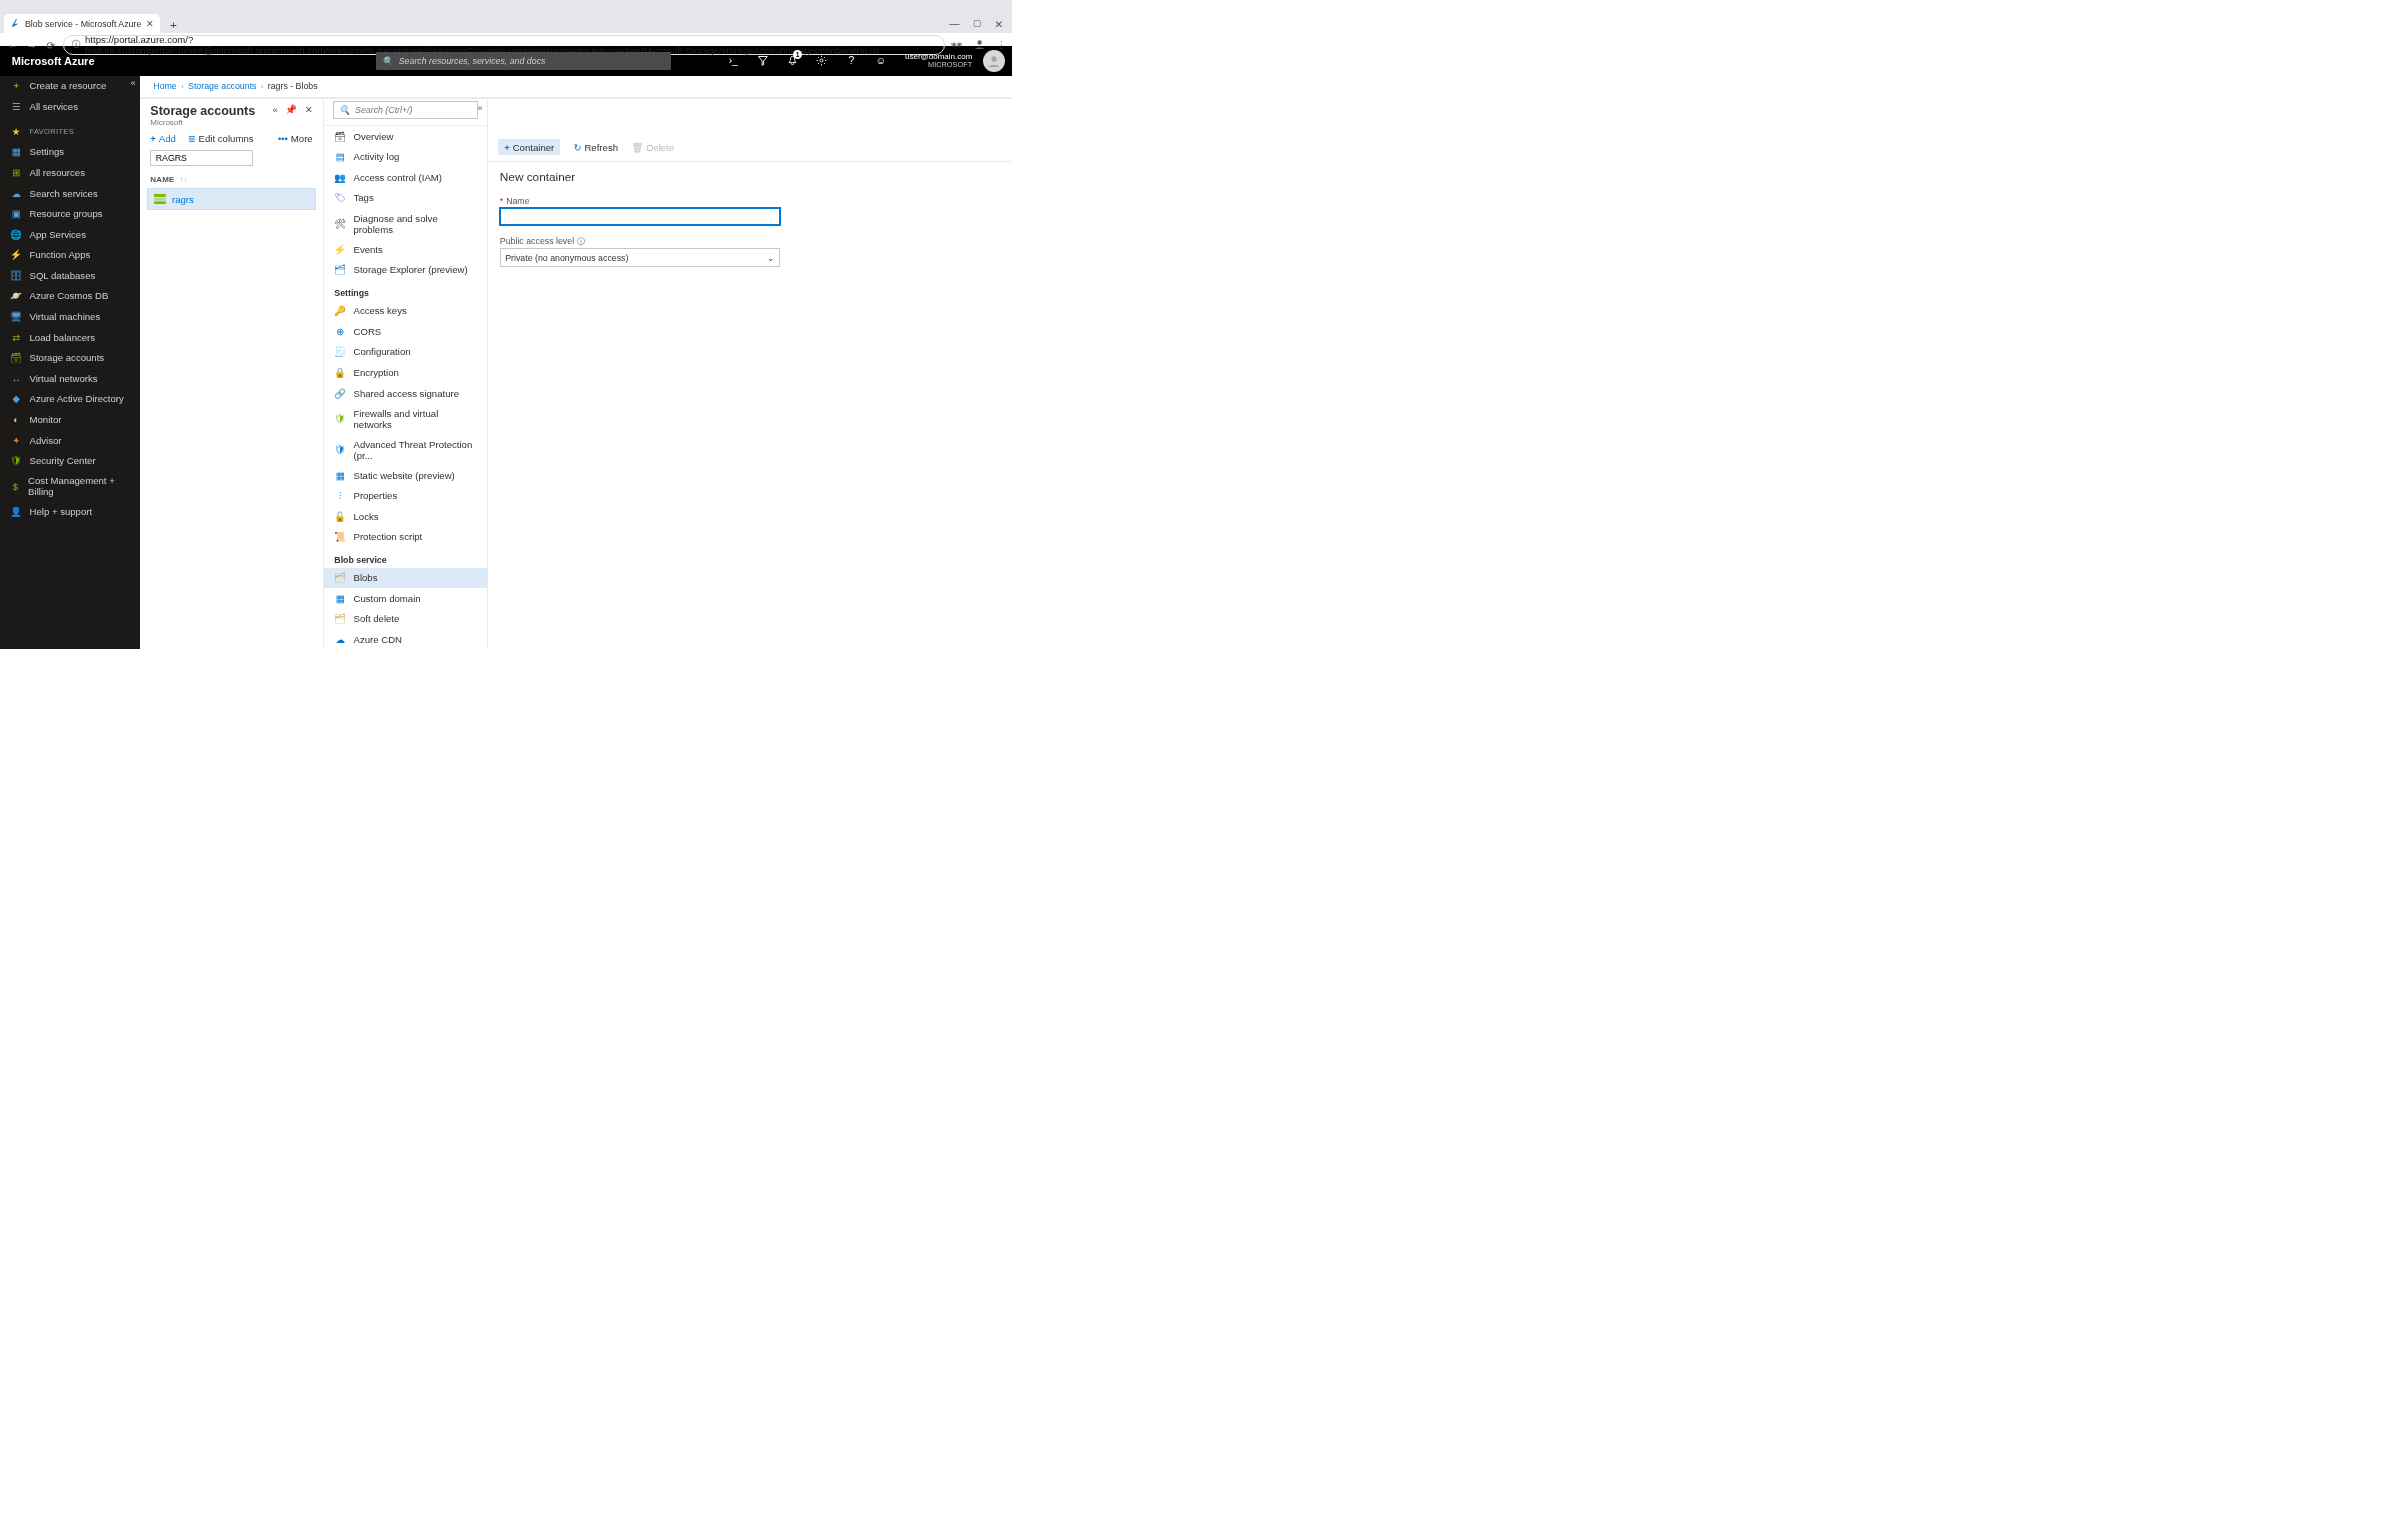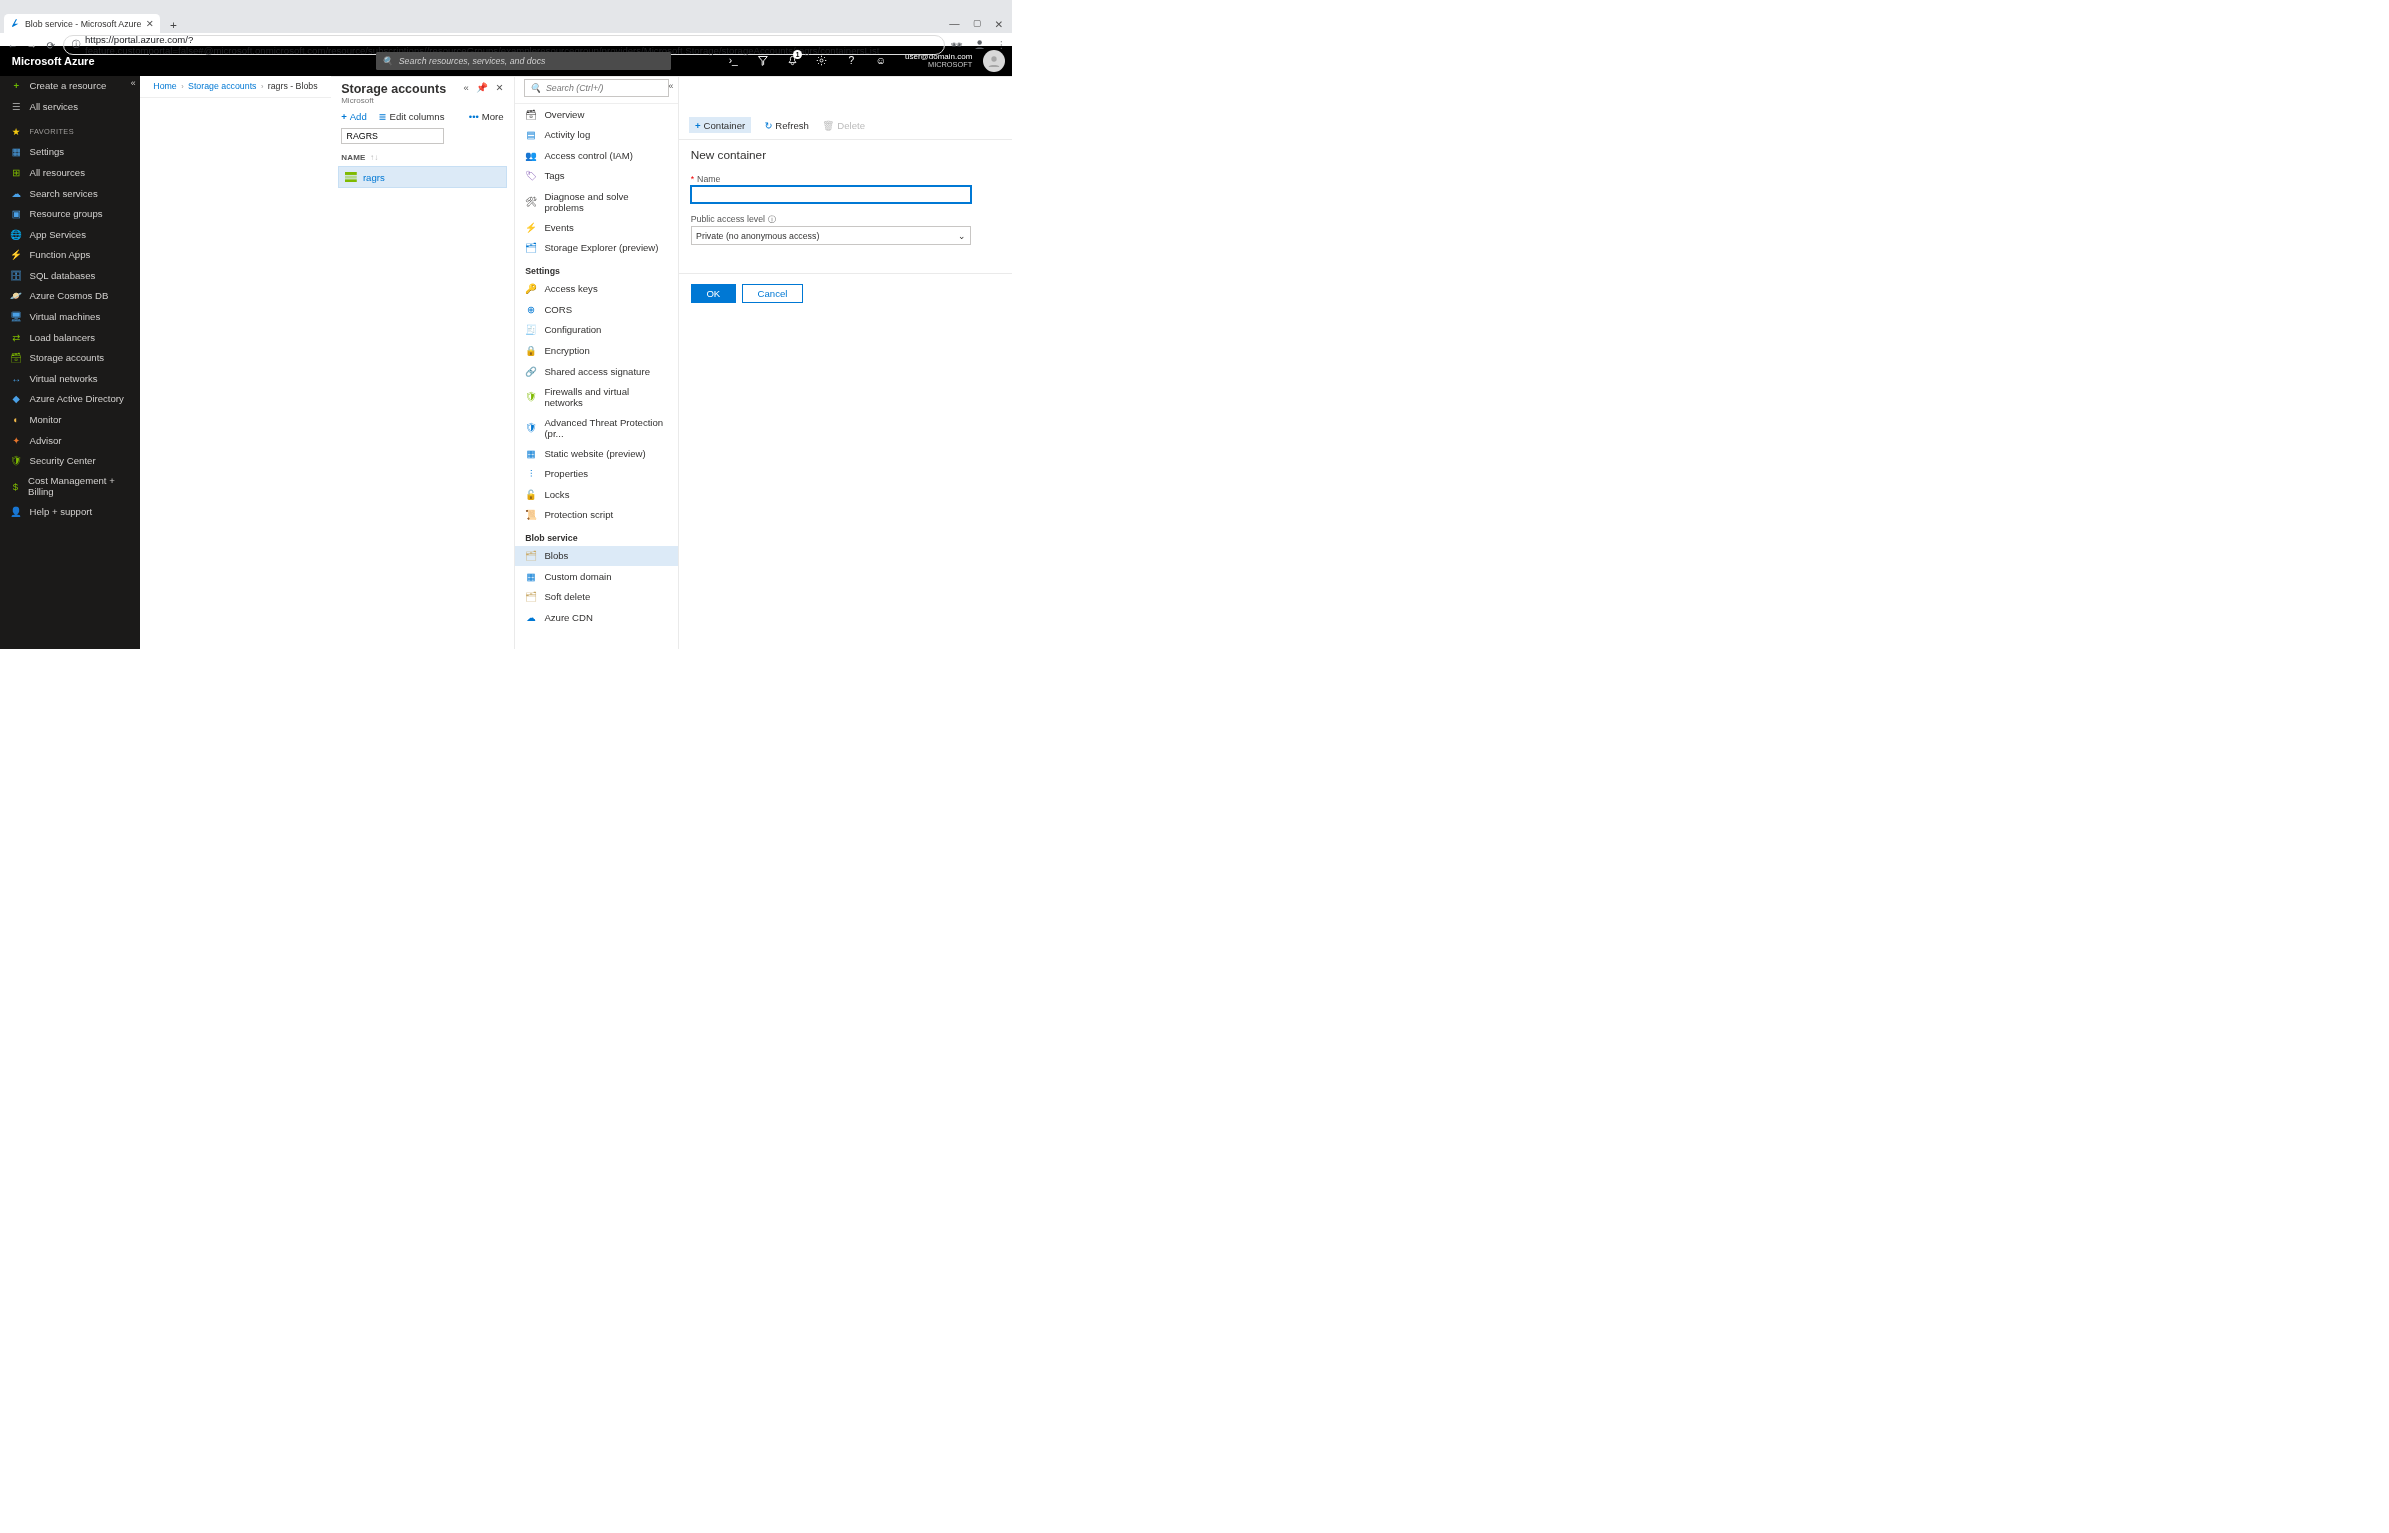--- a/index.html
+++ b/index.html
@@ -31,21 +31,21 @@
   .az-avatar { width:22px; height:22px; border-radius:50%; background:#d8d8d8; margin-right:7.4px; display:flex; align-items:center; justify-content:center; }
 
   
   .az-body { display:flex; height: calc(100% - 75px); }
   .az-nav { width:140px; background:#1b1a19; color:#d2d0ce; display:flex; flex-direction:column; font-size:9.6px; position:relative; }
   .az-nav .collapse { position:absolute; right:4.4px; top:2.9px; color:#d2d0ce; font-size:8.8px; cursor:pointer; }
   .nav-item { display:flex; align-items:center; gap:7.4px; padding:4.4px 10.3px; cursor:pointer; }
   .nav-item.fav-hdr { font-size:7.4px; letter-spacing:0.4px; color:#a19f9d; padding-top:8.8px; }
   .nav-ico { width:11.8px; height:11.8px; display:inline-flex; align-items:center; justify-content:center; font-size:9.6px; }
 
-  .work { flex:1; background:#fff; display:flex; flex-direction:row; }
+  .work { flex:1; background:#fff; display:flex; flex-direction:column; }
   .crumbs { height:22px; border-bottom:0.7px solid #eee; display:flex; align-items:center; padding:0 13.3px; font-size:8.8px; gap:4.4px; }
   .crumbs a { color:#0078d4; text-decoration:none; }
   .crumbs .sep { color:#999; font-size:7.4px; }
 
   .blades { flex:1; display:flex; overflow:hidden; border-top:0.7px solid #eaeaea; }
 
   
   .blade1 { width:184px; border-right:0.7px solid #eaeaea; display:flex; flex-direction:column; }
   .blade-hd { padding:5.9px 10.3px 2.9px 10.3px; display:flex; align-items:flex-start; }
   .blade-title { font-size:12.5px; font-weight:600; }
@@ -460,25 +460,17 @@
           <input class="form-input" type="text" style="">
           <div class="form-label">
             <span>Public access level</span>
             <span style="color:#666;font-size:8px;">ⓘ</span>
           </div>
           <div class="form-select">
             <span>Private (no anonymous access)</span>
             <span>⌄</span>
           </div>
         </div>
-        <div class="btn-row">
-          <div class="btn primary">
-              <span>OK</span>
-            </div>
-          <div class="btn secondary">
-              <span>Cancel</span>
-            </div>
-        </div>
       </div>
     </div>
   </div>
 </div>
 
 
 </body></html>

